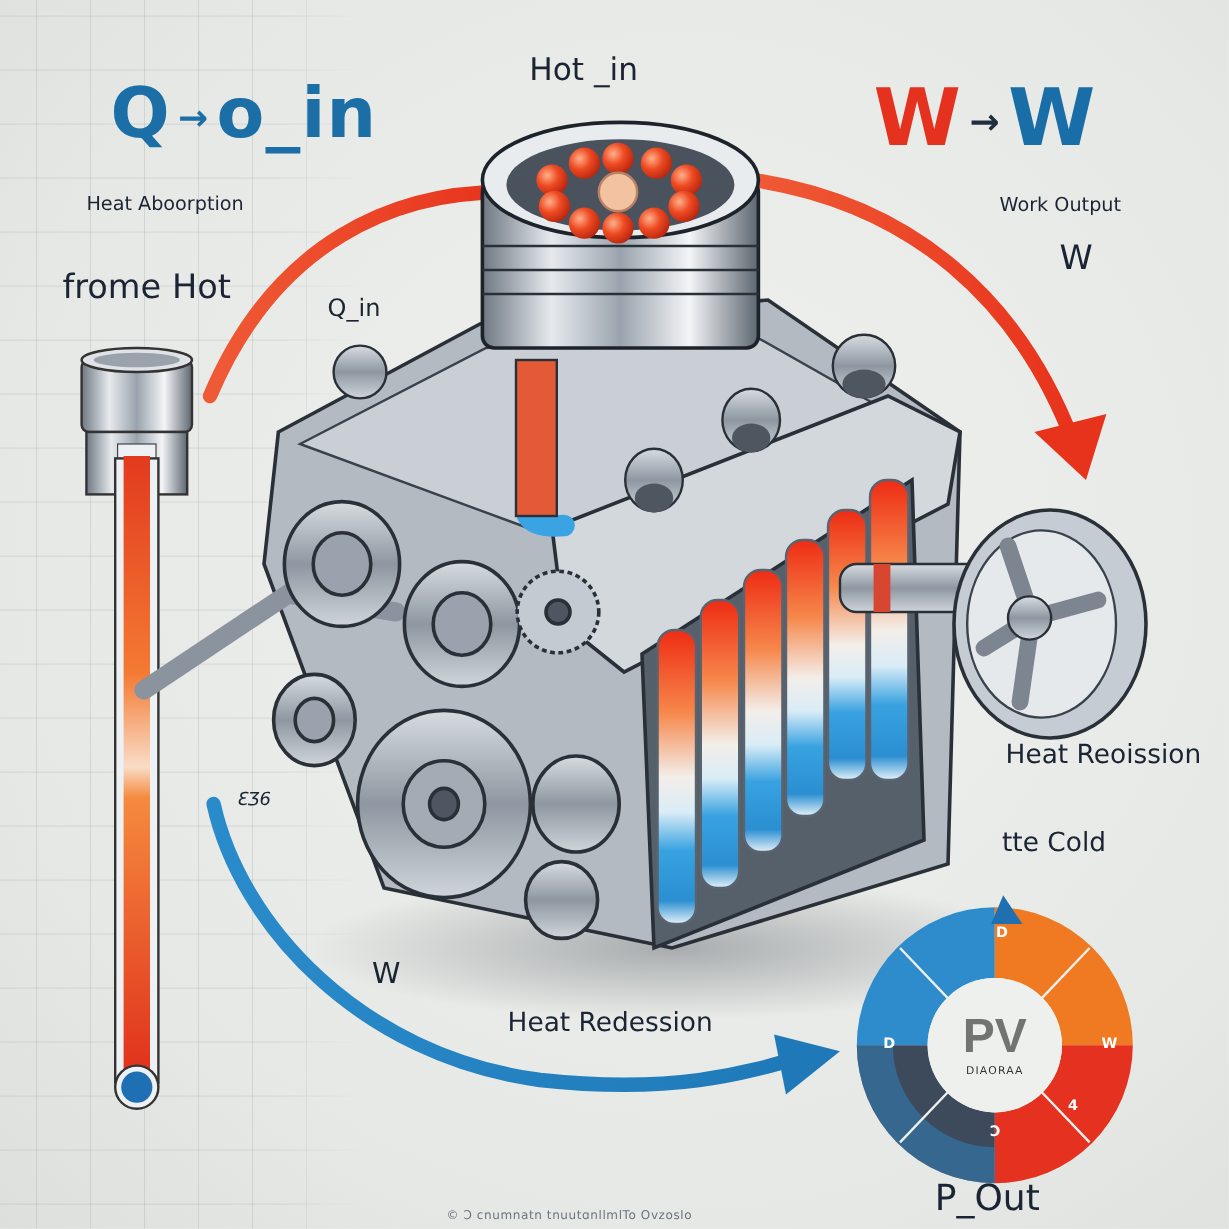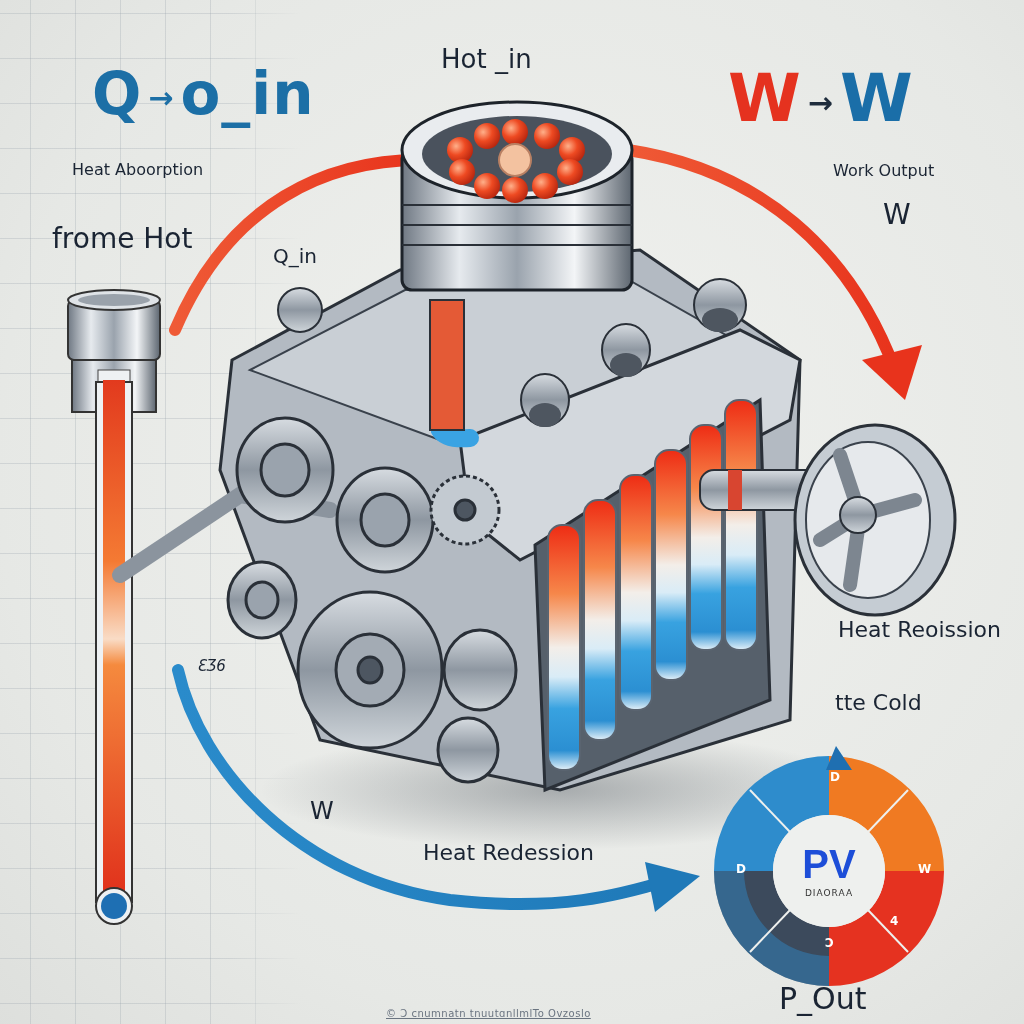--- a/index.html
+++ b/index.html
@@ -44,27 +44,27 @@
   .lbl-hot-in { left:441px; top:44px; font-size:26px; }
   .lbl-q-in { left:273px; top:244px; font-size:20px; }
   .lbl-work-out { left:810px; top:161px; font-size:16px;margin-left:23px; }
   .lbl-work-w { left:883px; top:198px; font-size:28px; }
   .lbl-rej-1 { left:814px; top:617px; font-size:22px;margin-left:24px; }
   .lbl-rej-2 { left:835px; top:690px; font-size:22px; }
   .lbl-glyph { left:197px; top:657px; font-size:15px; font-style:italic; }
   .lbl-w-bottom { left:310px; top:797px; font-size:24px; }
   .lbl-heat-rej-bottom { left:423px; top:840px; font-size:22px; }
   .lbl-p-out { left:779px; top:981px; font-size:30px; }
-  .lbl-footer { left:386px; top:1008px; font-size:10px; color:#6a7480; letter-spacing:.5px;text-decoration:underline; }
+  .lbl-footer { left:372px; top:1008px; font-size:10px; color:#6a7480; letter-spacing:.5px; }
 
   .pv-center {
     position:absolute; left:773px; top:815px; width:112px; height:112px; border-radius:50%;
     background:#eef0ee; display:flex; flex-direction:column; align-items:center; justify-content:center;
   }
-  .pv-title { font-size:40px; font-weight:bold; color:#1d4ed8; line-height:1; font-family:"Liberation Sans", sans-serif; }
+  .pv-title { font-size:40px; font-weight:bold; color:#737373; line-height:1; font-family:"Liberation Sans", sans-serif; }
   .pv-sub { font-size:9px; color:#333; letter-spacing:1px; margin-top:4px; }
   .pv-mark { position:absolute; font-size:12px; font-weight:bold; }
 </style>
 </head>
 <body>
 
 <div class="bg-vignette"></div>
 <div class="bg-grid"></div>
 
 <svg class="layer" viewBox="0 0 1024 1024" xmlns="http://www.w3.org/2000/svg">

